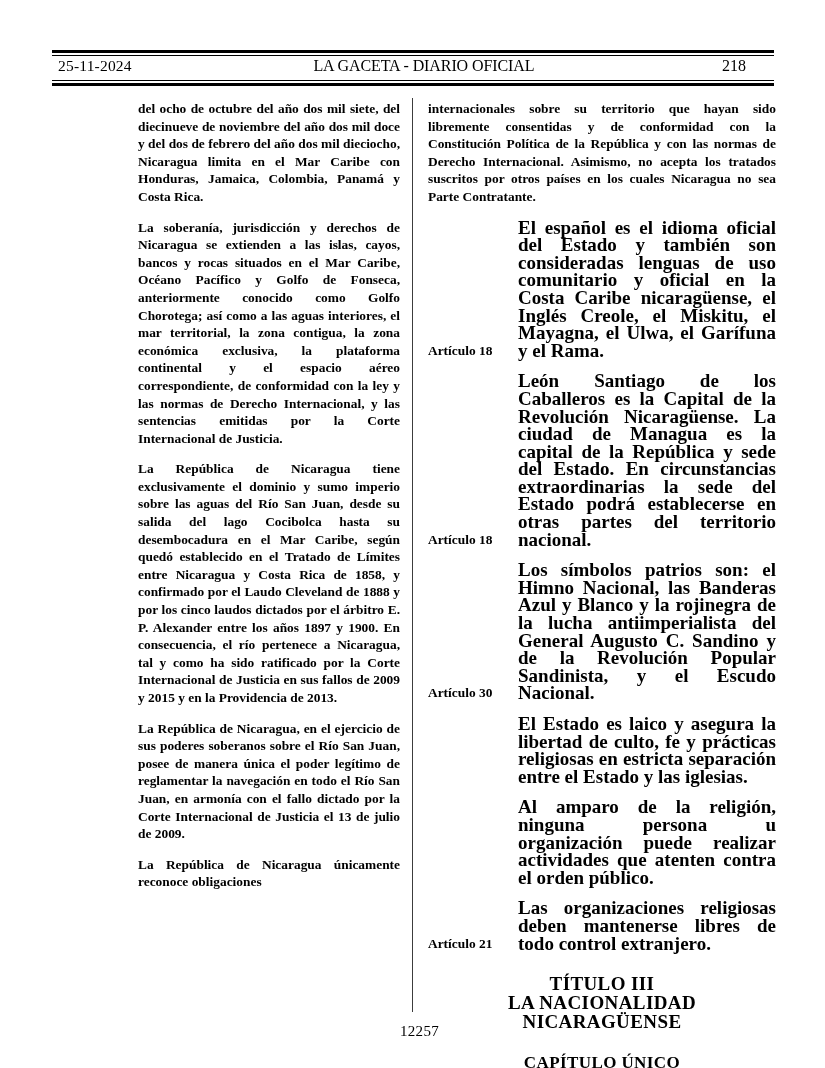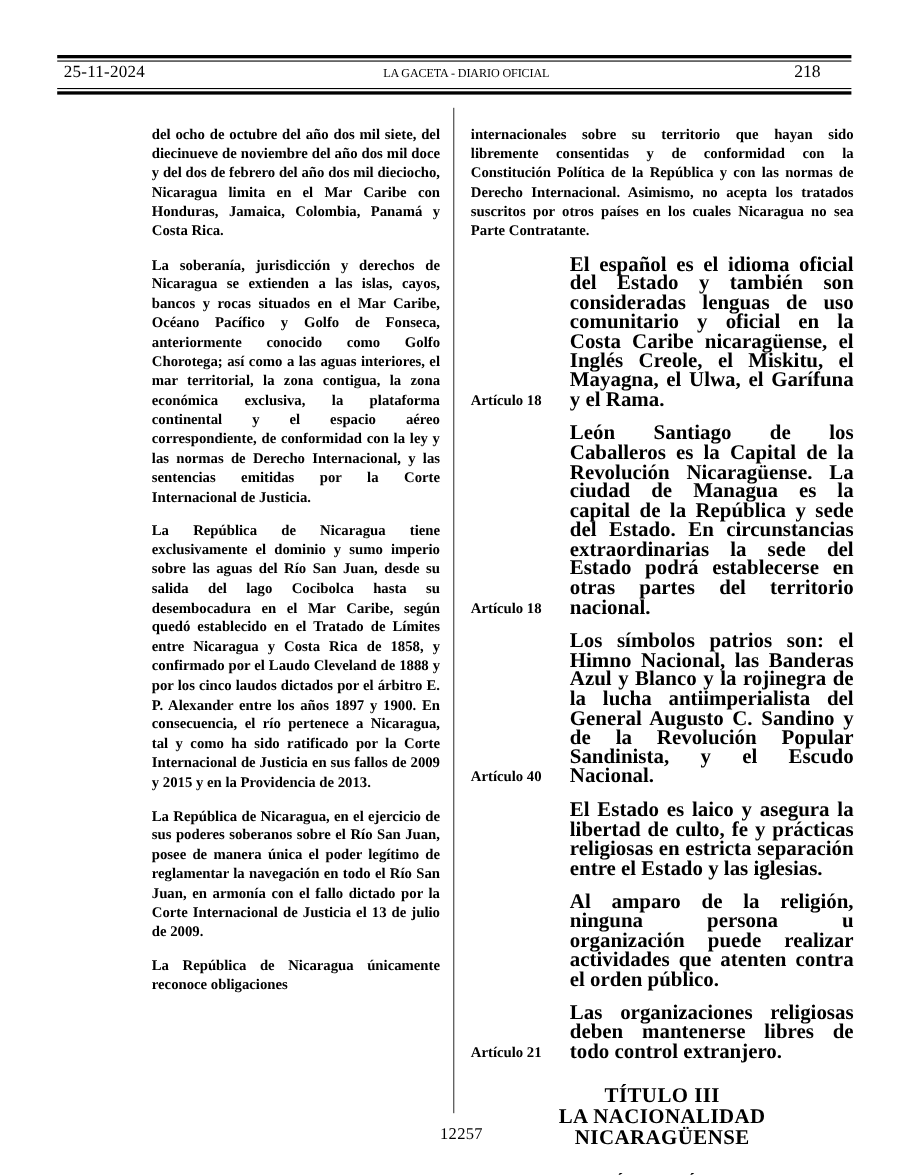--- a/index.html
+++ b/index.html
@@ -51,21 +51,21 @@
     height: 24px;
     padding: 1px 6px 0 6px;
     box-sizing: border-box;
   }
   .header-date {
     font-size: 15.5px;
     letter-spacing: 0.2px;
     white-space: nowrap;
   }
   .header-title {
-    font-size: 11px;
+    font-size: 16px;
     letter-spacing: -0.1px;
     white-space: nowrap;
     position: relative;
     left: -14px;
   }
   .header-page {
     font-size: 16px;
     white-space: nowrap;
     position: relative;
     left: -22px;
@@ -74,21 +74,21 @@
   
   .columns {
     position: absolute;
     left: 0;
     top: 96px;
     width: 825px;
     height: 920px;
   }
   .col {
     position: absolute;
-    top: 17px;
+    top: 4px;
   }
   .col-left {
     left: 138px;
     width: 262px;
   }
   .col-right {
     left: 428px;
     width: 348px;
   }
   .col-divider {
@@ -222,21 +222,21 @@
       </div>
 
       <div class="article">
         <div class="article-label">Artículo 18</div>
         <div class="article-body">
           <p>León Santiago de los Caballeros es la Capital de la Revolución Nicaragüense. La ciudad de Managua es la capital de la República y sede del Estado. En circunstancias extraordinarias la sede del Estado podrá establecerse en otras partes del territorio nacional.</p>
         </div>
       </div>
 
       <div class="article">
-        <div class="article-label">Artículo 40</div>
+        <div class="article-label">Artículo 30</div>
         <div class="article-body">
           <p>Los símbolos patrios son: el Himno Nacional, las Banderas Azul y Blanco y la rojinegra de la lucha antiimperialista del General Augusto C. Sandino y de la Revolución Popular Sandinista, y el Escudo Nacional.</p>
         </div>
       </div>
 
       <div class="article">
         <div class="article-label">Artículo 21</div>
         <div class="article-body">
           <p>El Estado es laico y asegura la libertad de culto, fe y prácticas religiosas en estricta separación entre el Estado y las iglesias.</p>
           <p>Al amparo de la religión, ninguna persona u organización puede realizar actividades que atenten contra el orden público.</p>

